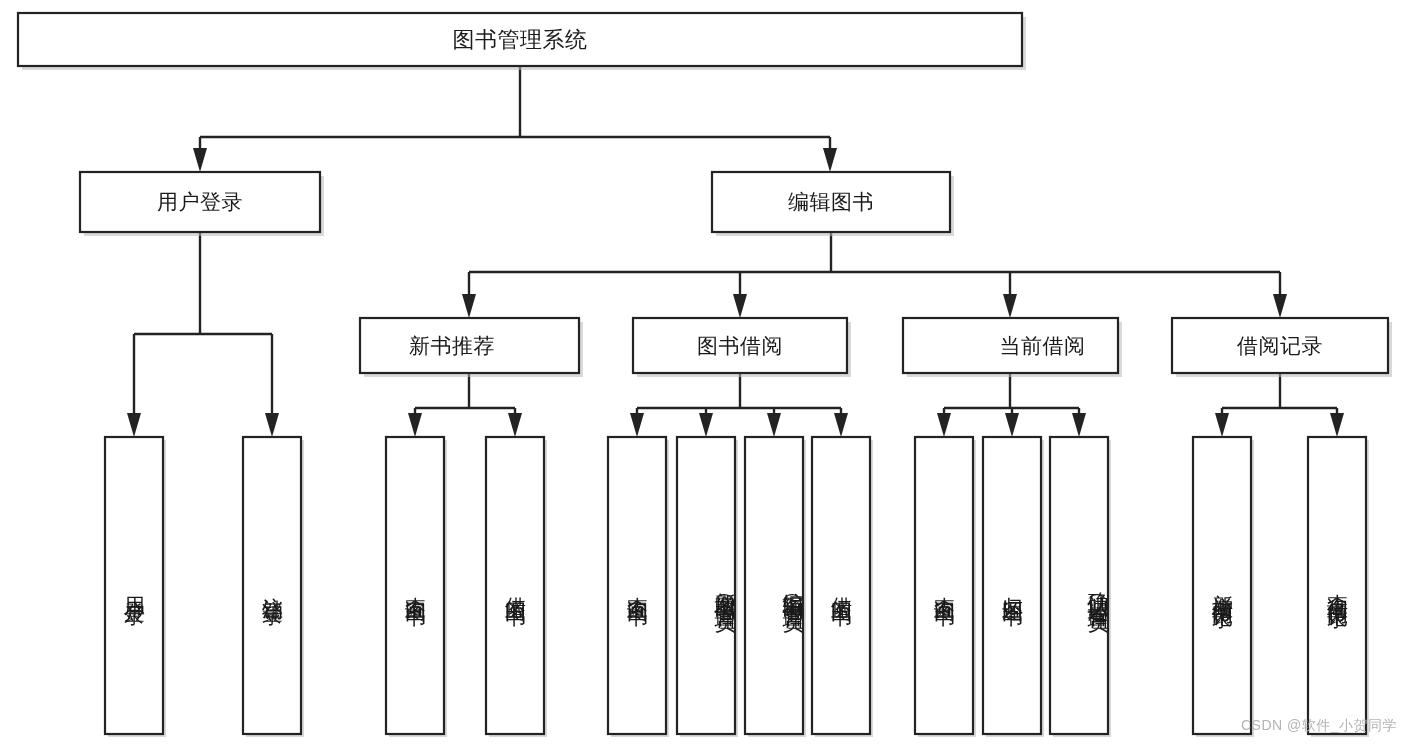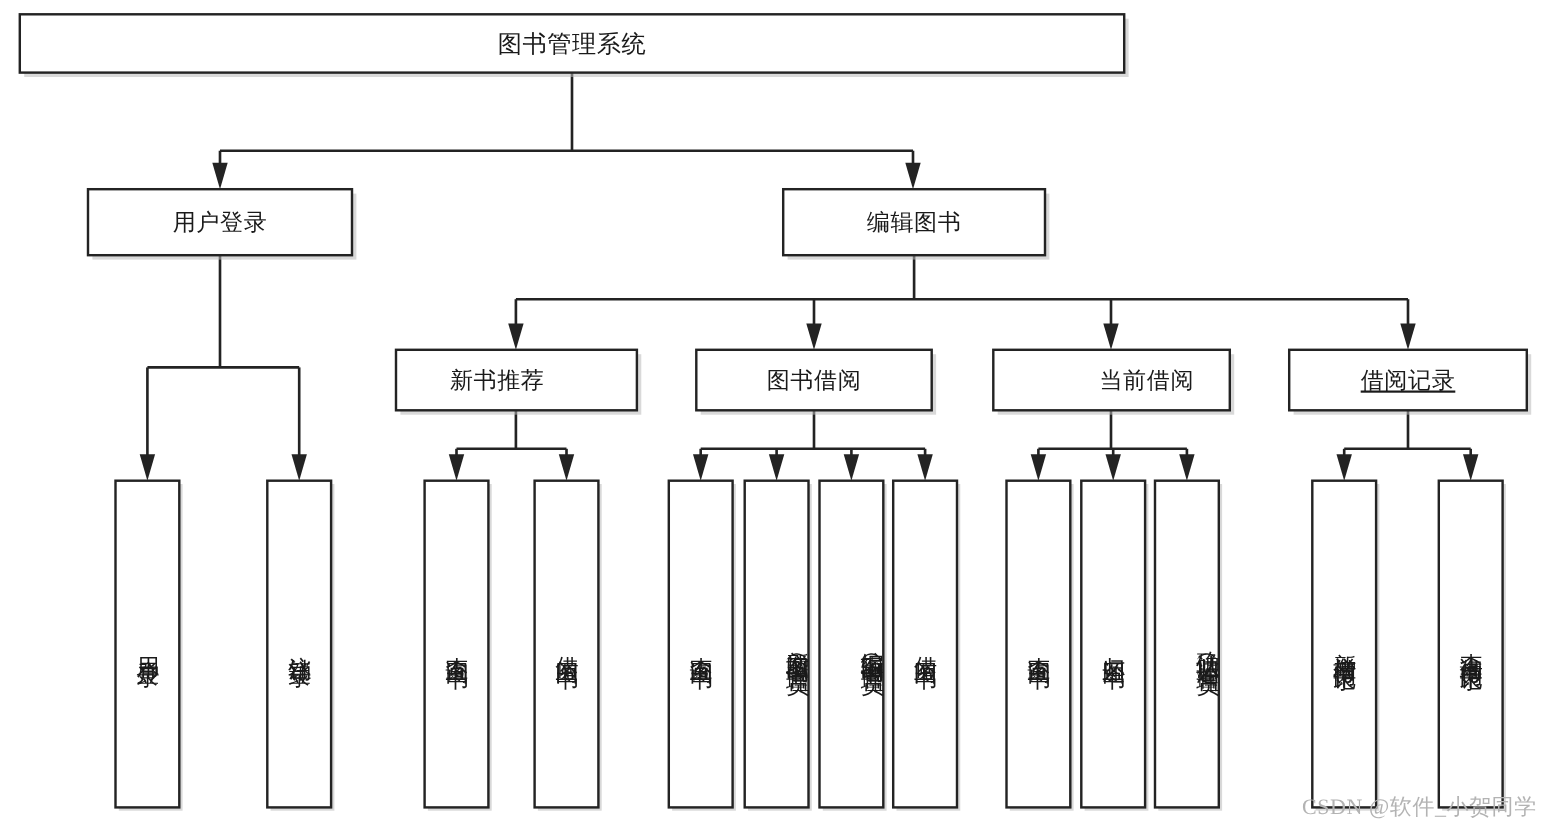--- a/index.html
+++ b/index.html
@@ -73,24 +73,24 @@
     line-height: 1;
     align-items: flex-start;
     justify-content: center;
   }
   .label-v-top {
     align-items: flex-start;
   }
   .watermark {
     position: absolute;
     right: 8px;
-    bottom: 0;
-    font-size: 20px;
+    bottom: 12px;
+    font-size: 14px;
     color: #b3b3b3;
-    font-family: Liberation Serif, serif;
+    font-family: Liberation Sans, sans-serif;
     letter-spacing: 0.5px;
     white-space: nowrap;
   }
 </style>
 </head>
 <body>
 
 <div id="diagram-root">
 
   <svg class="diagram-canvas" viewBox="0 0 1405 747" xmlns="http://www.w3.org/2000/svg">
@@ -222,21 +222,21 @@
   </svg>
 
   <div class="node-label label-root" style="left:18px; top:13px; width:1004px; height:53px;">图书管理系统</div>
 
   <div class="node-label label-h" style="left:80px; top:172px; width:240px; height:60px;">用户登录</div>
   <div class="node-label label-h" style="left:712px; top:172px; width:238px; height:60px;">编辑图书</div>
 
   <div class="node-label label-h" style="left:360px; top:318px; width:184px; height:55px;">新书推荐</div>
   <div class="node-label label-h" style="left:633px; top:318px; width:214px; height:55px;">图书借阅</div>
   <div class="node-label label-h" style="left:903px; top:318px; width:215px; height:55px;margin-left:32px;">当前借阅</div>
-  <div class="node-label label-h" style="left:1172px; top:318px; width:216px; height:55px;text-decoration:underline;">借阅记录</div>
+  <div class="node-label label-h" style="left:1172px; top:318px; width:216px; height:55px;">借阅记录</div>
 
   <div class="node-label label-v" style="left:105px; top:437px; width:58px; height:297px; align-items:center;">用户登录</div>
   <div class="node-label label-v" style="left:243px; top:437px; width:58px; height:297px; align-items:center;">注销登录</div>
 
   <div class="node-label label-v" style="left:386px; top:437px; width:58px; height:297px; align-items:center;">查询图书</div>
   <div class="node-label label-v" style="left:486px; top:437px; width:58px; height:297px; align-items:center;">借阅图书</div>
 
   <div class="node-label label-v" style="left:608px; top:437px; width:58px; height:297px; align-items:center;">查询图书</div>
   <div class="node-label label-v label-v-top" style="left:677px; top:443px; width:58px; height:291px;">新增图书（管理员）</div>
   <div class="node-label label-v label-v-top" style="left:745px; top:443px; width:58px; height:291px;">编辑图书（管理员）</div>

